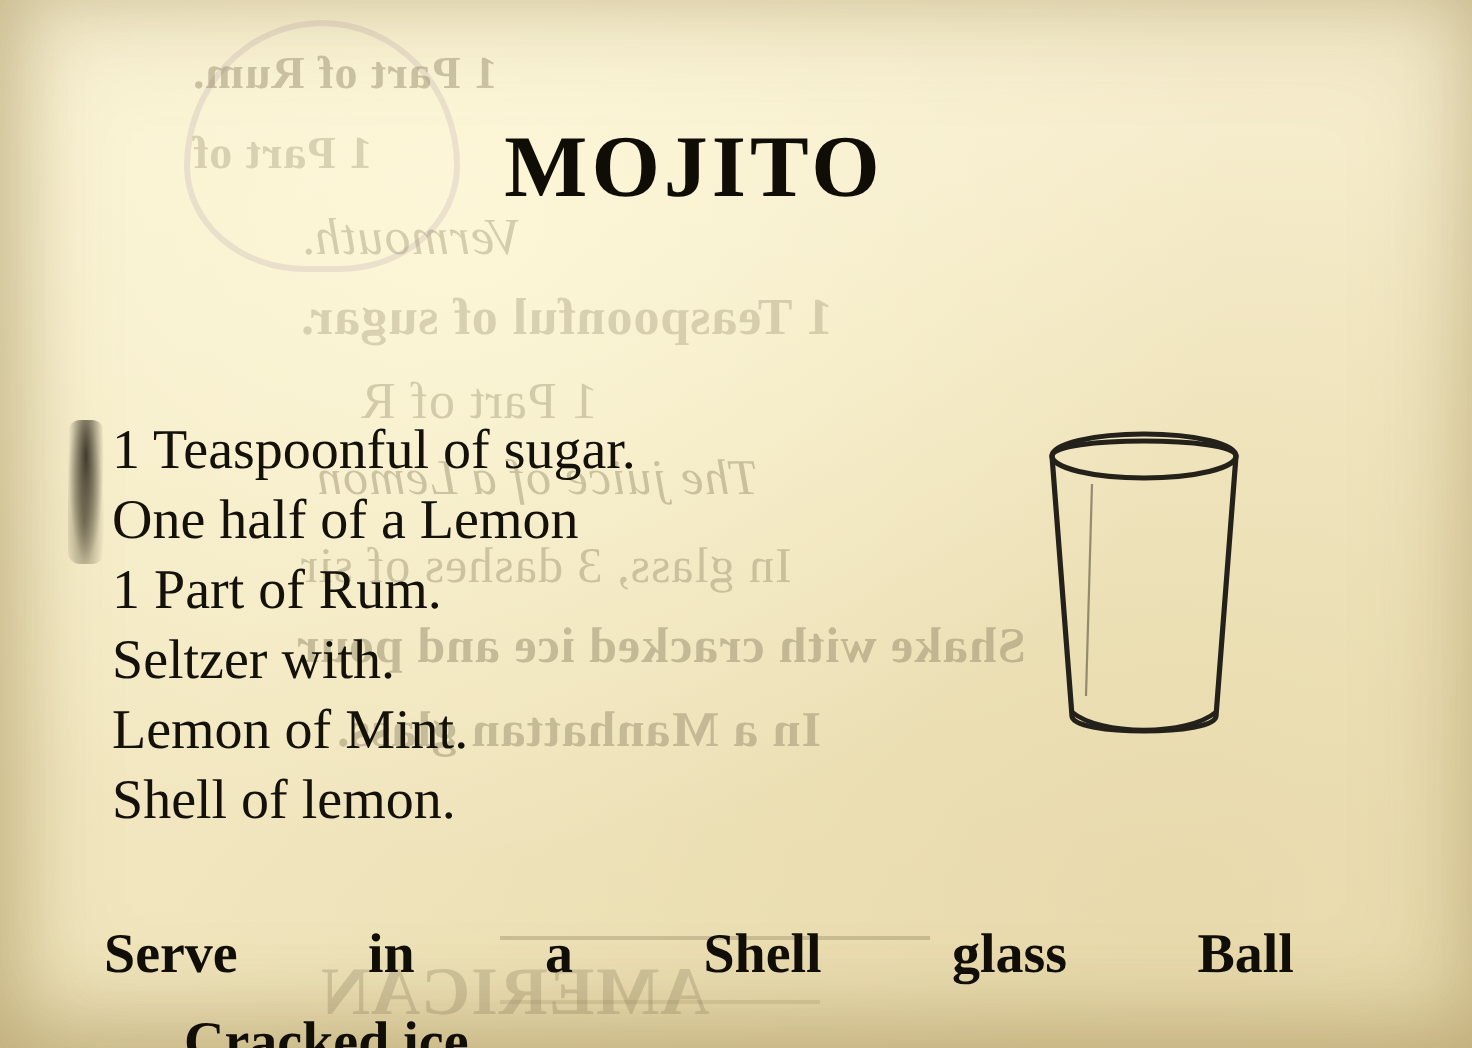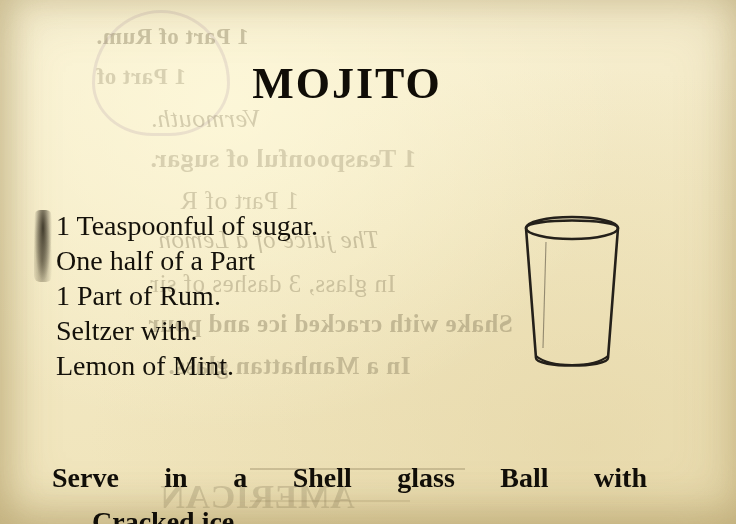--- a/index.html
+++ b/index.html
@@ -170,35 +170,35 @@
     <div class="bleed-rule r1"></div>
     <div class="bleed-rule r2"></div>
   </div>
 
   <div id="content">
 
     <h1 id="title">MOJITO</h1>
 
     <ul id="ingredients">
       <li>1 Teaspoonful of sugar.</li>
-      <li>One half of a Part</li>
+      <li>One half of a Lemon</li>
       <li>1 Part of Rum.</li>
       <li>Seltzer with.</li>
       <li>Lemon of Mint.</li>
+      <li>Shell of lemon.</li>
     </ul>
 
     <div id="serve">
       <div class="line1">
         <span>Serve</span>
         <span>in</span>
         <span>a</span>
         <span>Shell</span>
         <span>glass</span>
         <span>Ball</span>
-        <span>with</span>
       </div>
       <div class="line2">Cracked ice.</div>
     </div>
 
     <div id="ink-smudge"></div>
 
     <svg id="glass" width="120" height="170" viewBox="0 0 120 170">
 
       <path d="M14 20 C 14 10, 106 10, 106 20 L 96 150 C 96 160, 24 160, 24 150 Z" fill="none" stroke="#24201a" stroke-width="2.6" stroke-linejoin="round"></path>
 

